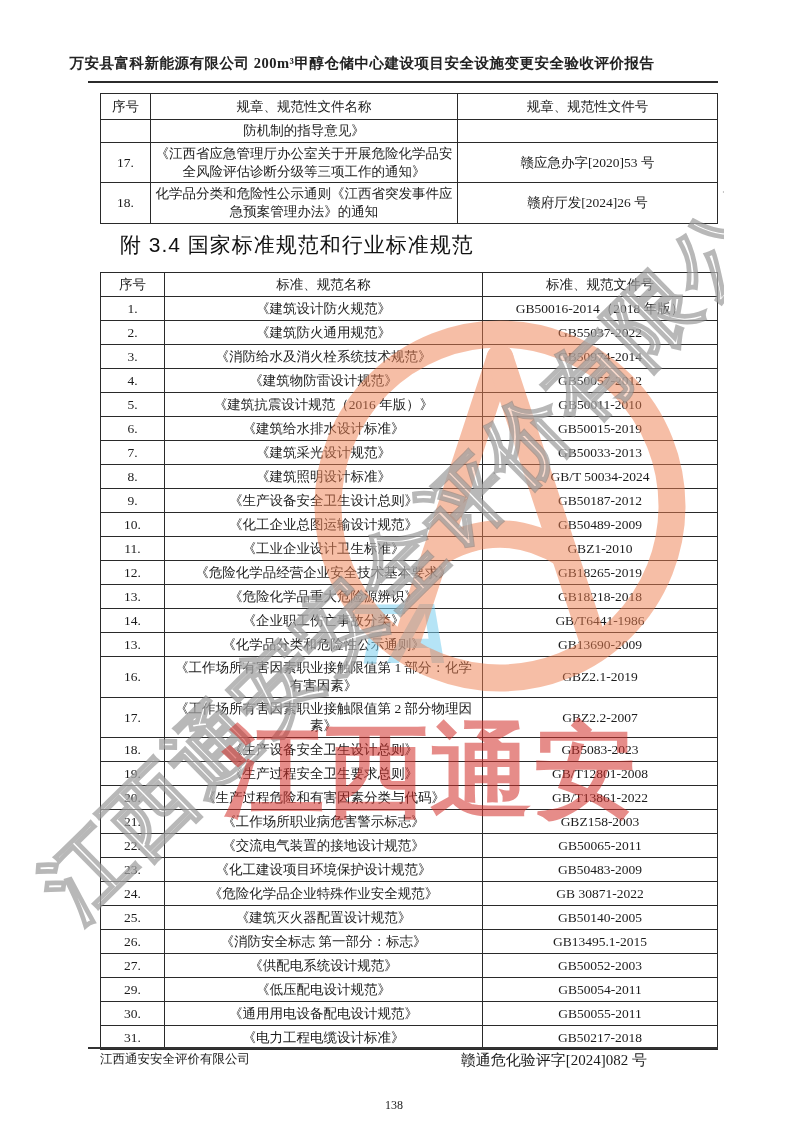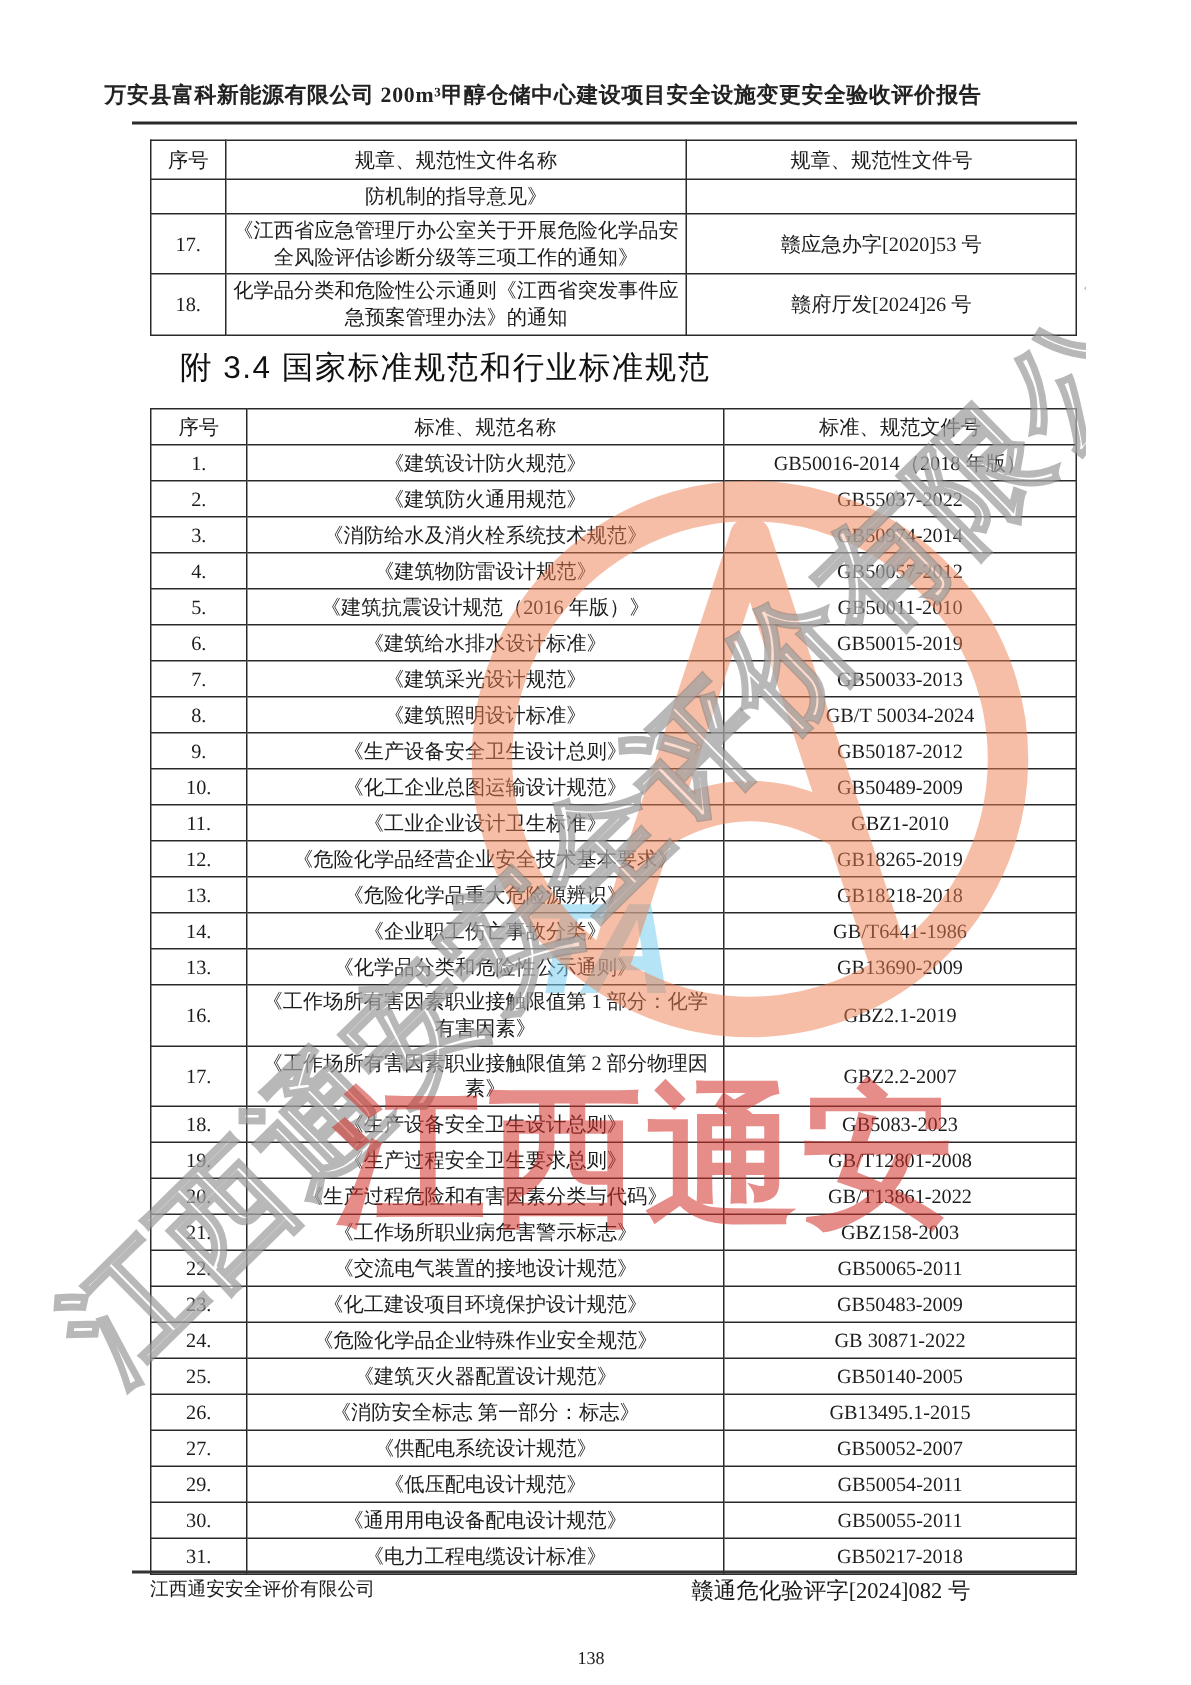--- a/index.html
+++ b/index.html
@@ -271,21 +271,21 @@
           <td>GB50140-2005</td>
         </tr>
         <tr>
           <td>26.</td>
           <td>《消防安全标志 第一部分：标志》</td>
           <td>GB13495.1-2015</td>
         </tr>
         <tr>
           <td>27.</td>
           <td>《供配电系统设计规范》</td>
-          <td>GB50052-2007</td>
+          <td>GB50052-2003</td>
         </tr>
         <tr>
           <td>29.</td>
           <td>《低压配电设计规范》</td>
           <td>GB50054-2011</td>
         </tr>
         <tr>
           <td>30.</td>
           <td>《通用用电设备配电设计规范》</td>
           <td>GB50055-2011</td>

